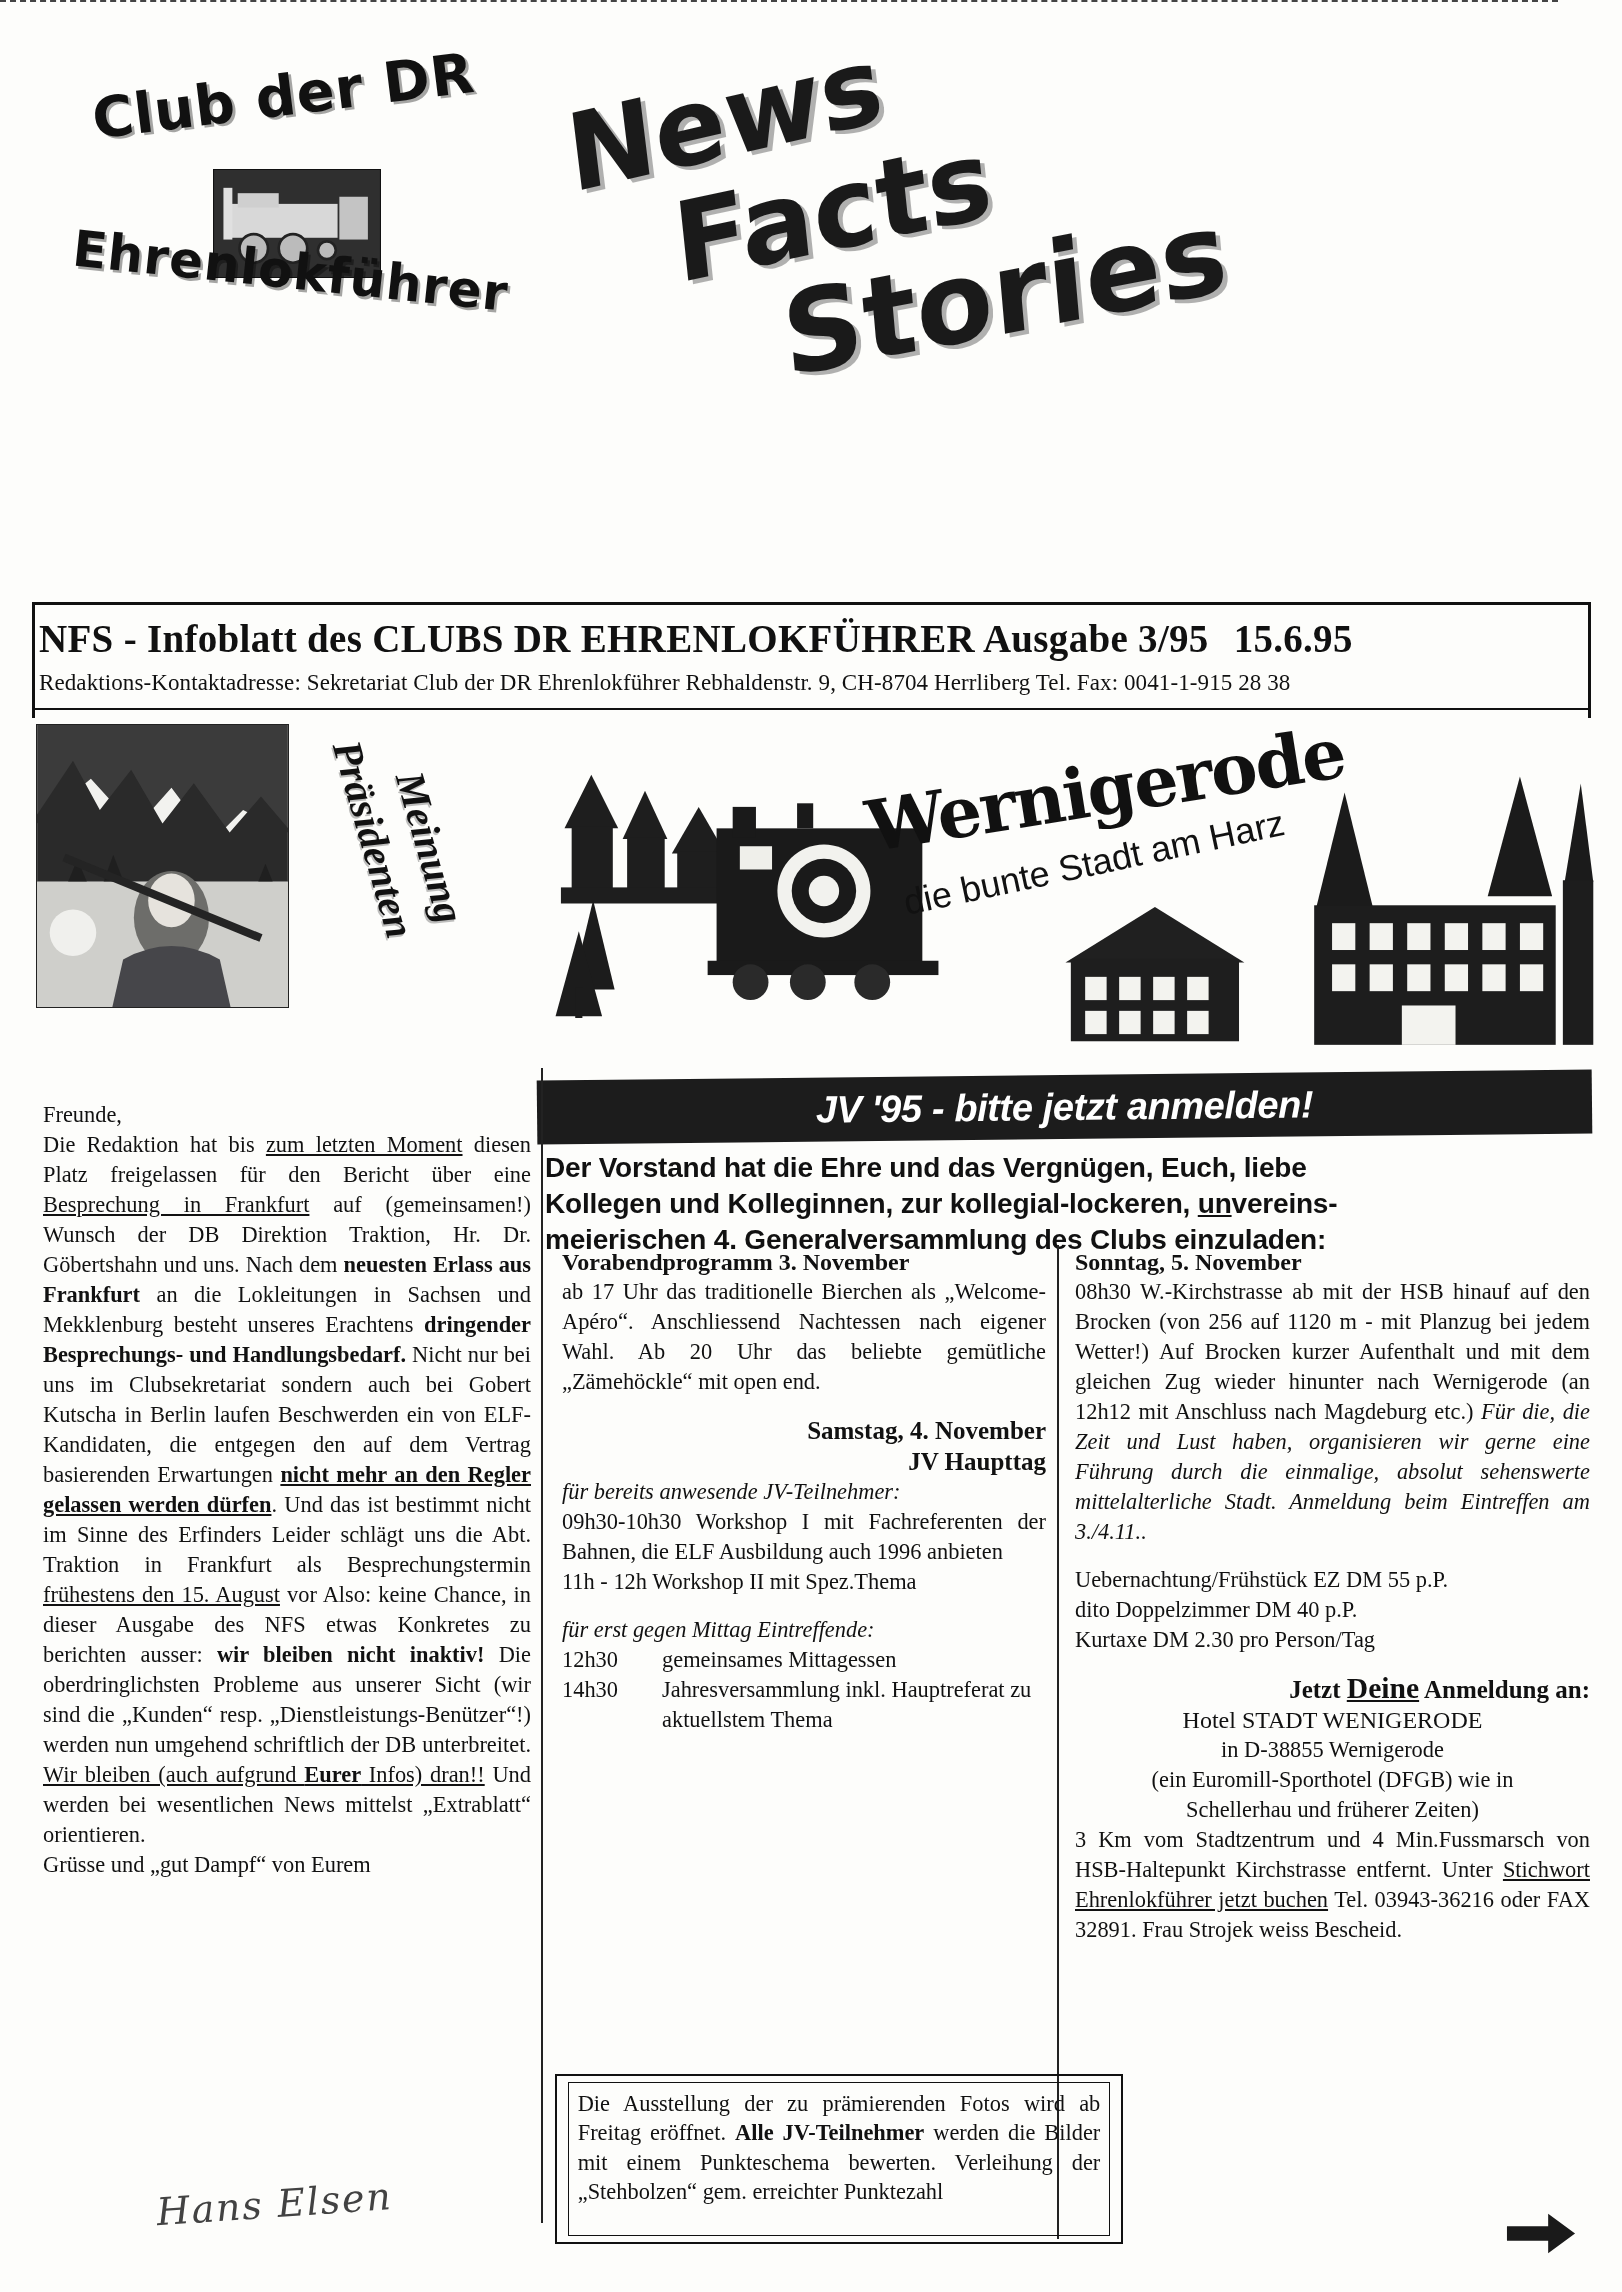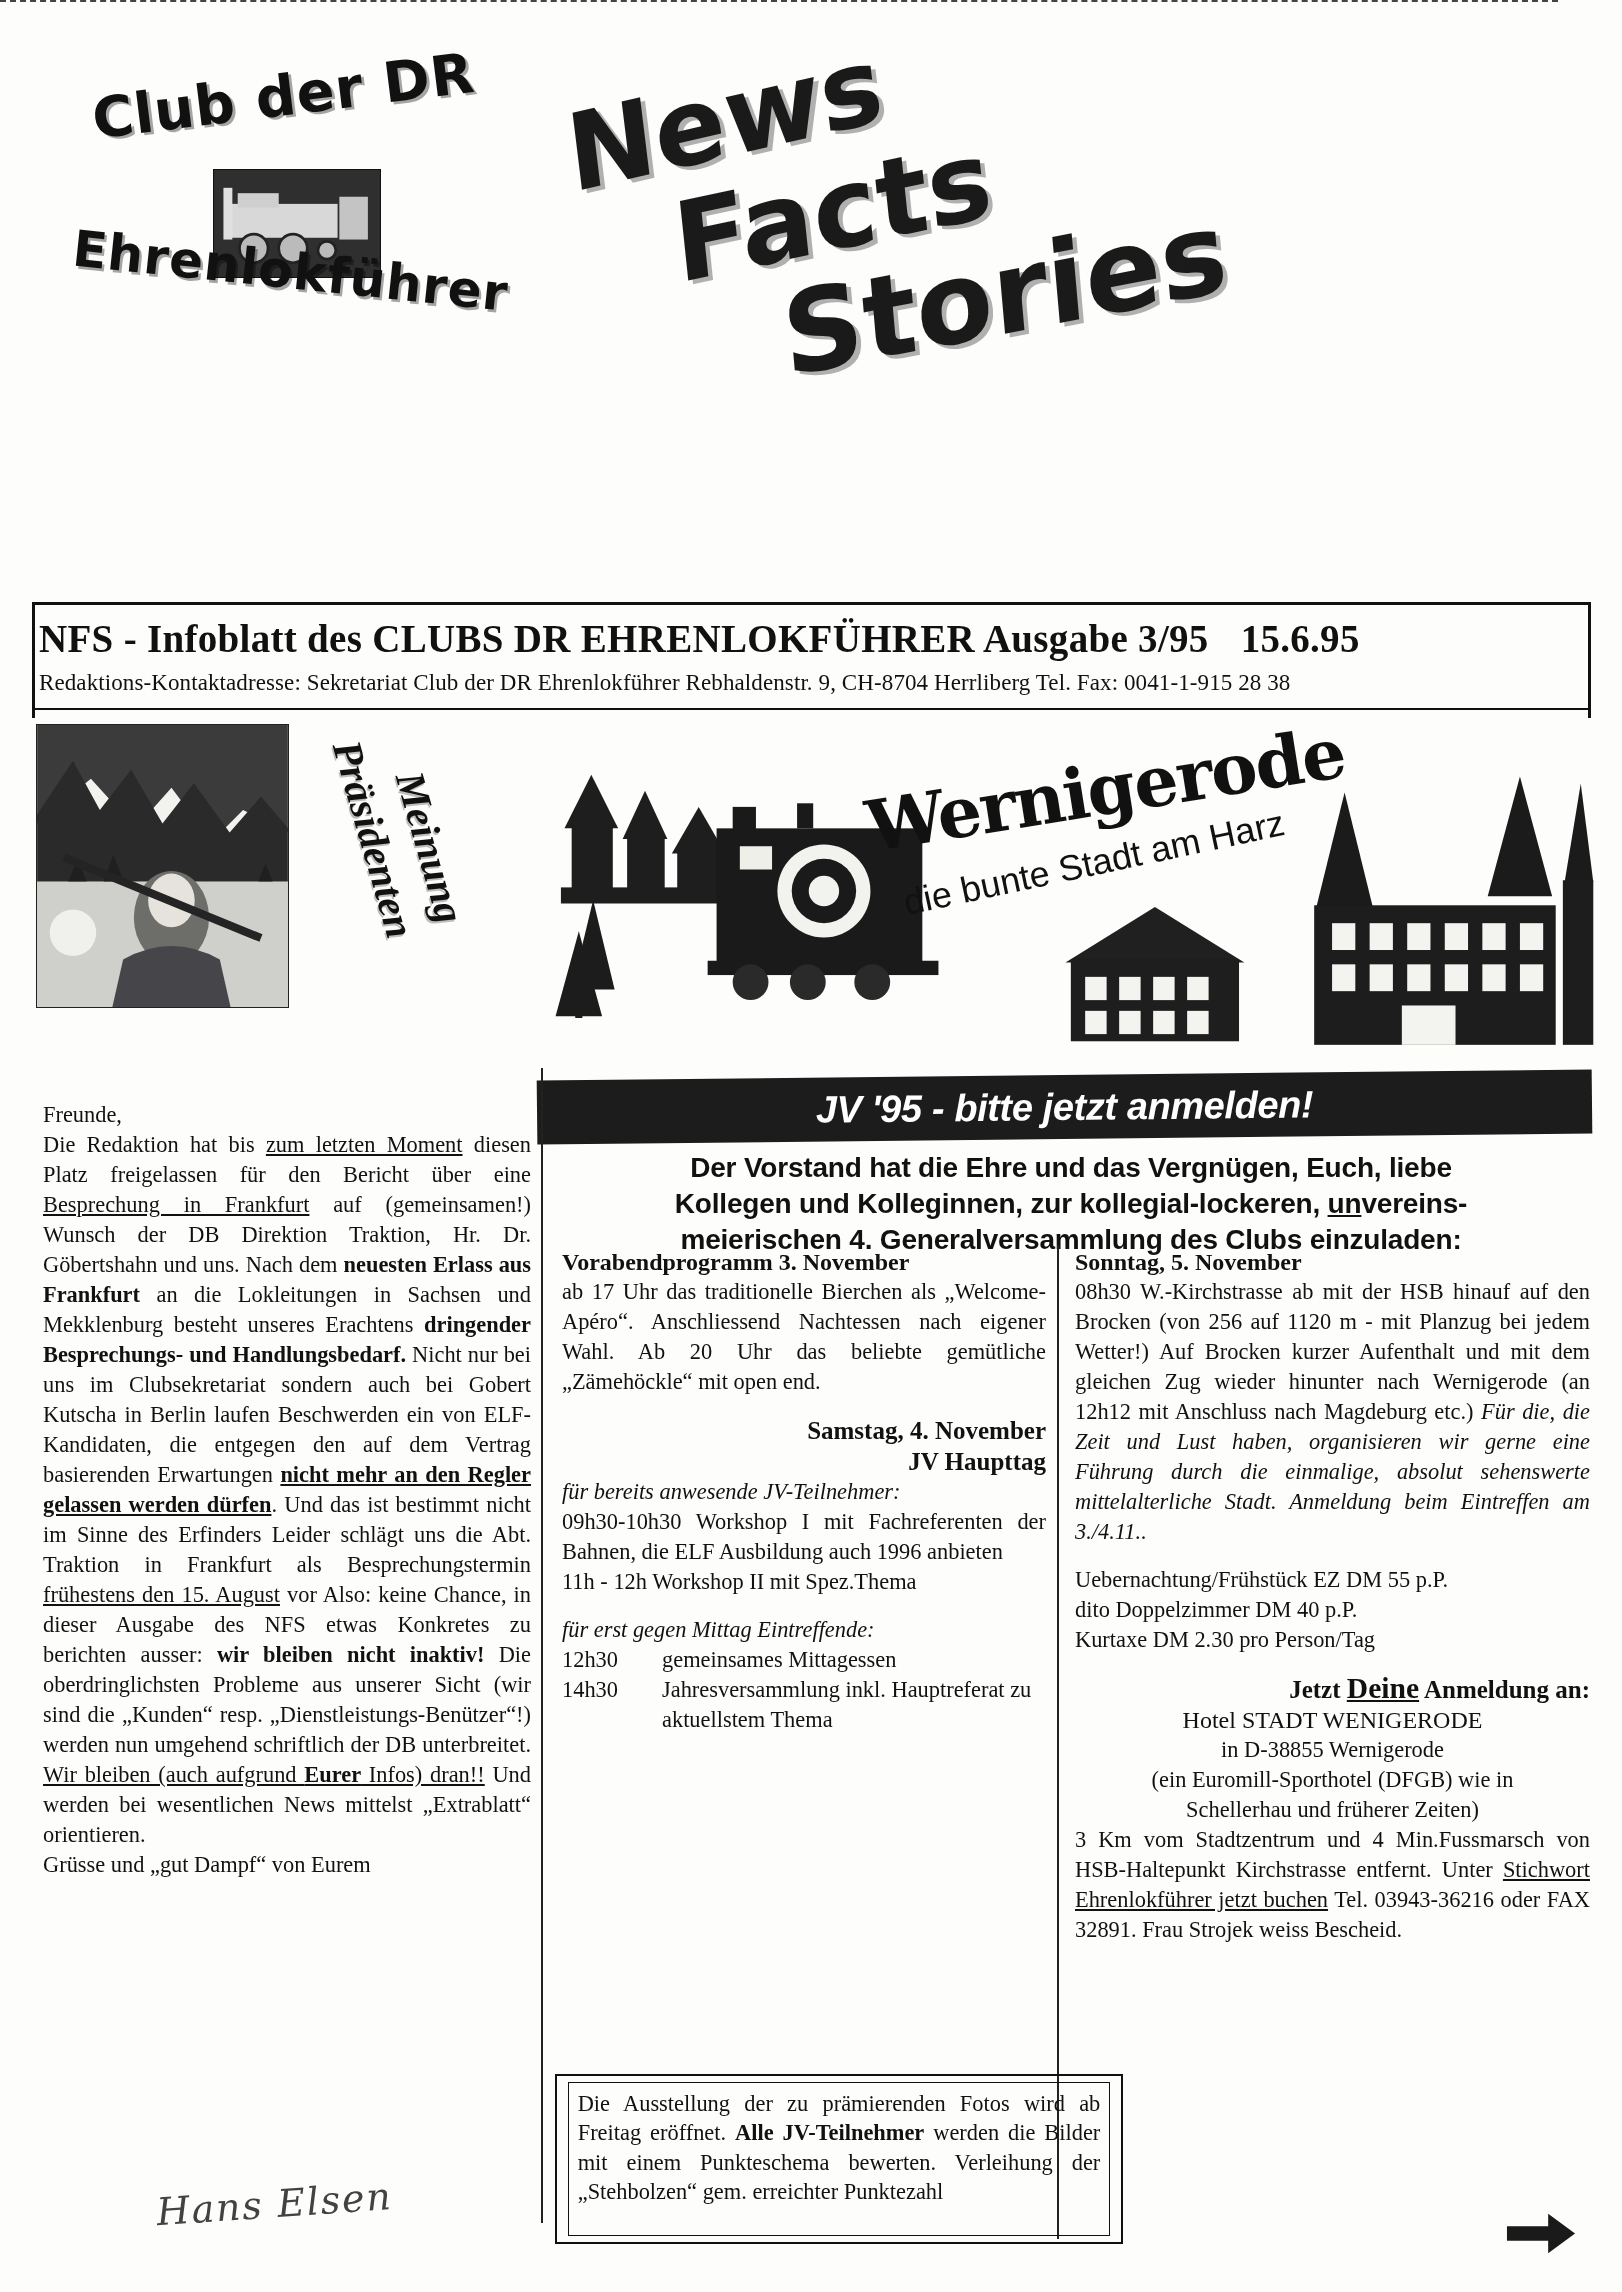--- a/index.html
+++ b/index.html
@@ -63,21 +63,21 @@
   .rule-mid{left:32px;top:708px;width:1558px;height:1.8px;}
   .rule-dash{left:32px;top:716px;width:1558px;height:0;border-top:2.7px dashed #444;}
   .rule-left-v{left:32px;top:602px;width:2.7px;height:116px;}
   .rule-right-v{left:1588px;top:602px;width:2.7px;height:116px;}
 
   .headline{
     position:absolute;left:39px;top:616px;width:1549px;
     font-family:"Liberation Serif", serif;
     font-weight:bold;font-size:39px;letter-spacing:0.3px;white-space:nowrap;
   }
-  .headline .date{margin-left:32px;}
+  .headline .date{margin-left:25px;}
   .subhead{
     position:absolute;left:39px;top:670px;width:1549px;
     font-size:23px;letter-spacing:0.1px;white-space:nowrap;
   }
 
   
   .pres-photo{
     position:absolute;left:36px;top:724px;width:251px;height:282px;
     background:#3a3a3a;overflow:hidden;border:0.9px solid #222;
   }
@@ -128,21 +128,21 @@
     text-align:center;line-height:64px;
     color:#fff;
     font-family:"Liberation Sans", sans-serif;
     font-style:italic;font-weight:bold;font-size:38px;
     letter-spacing:-0.4px;
   }
   .jv-invite{
     position:absolute;left:545px;top:1150px;width:1052px;
     font-family:"Liberation Sans", sans-serif;
     font-weight:bold;font-size:28px;line-height:36px;
-    text-align:center;
+    text-align:left;
     letter-spacing:-0.2px;
   }
   .jv-invite u{text-decoration:underline;}
 
   
   .col-div{position:absolute;width:1.8px;background:#222;}
   .col-div-a{left:541px;top:1068px;height:1155px;}
   .col-div-b{left:1057px;top:1245px;height:994px;}
 
   

